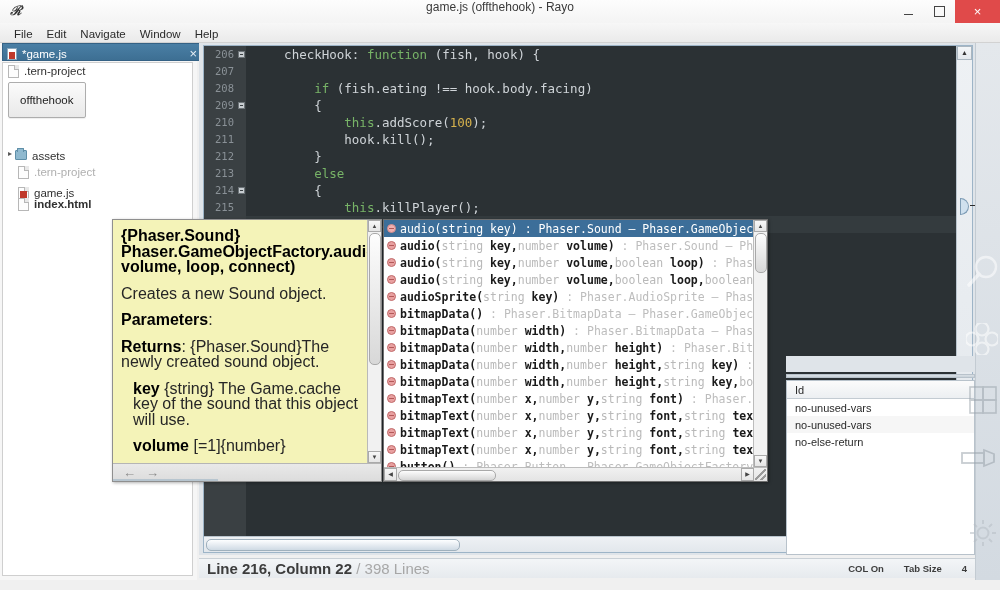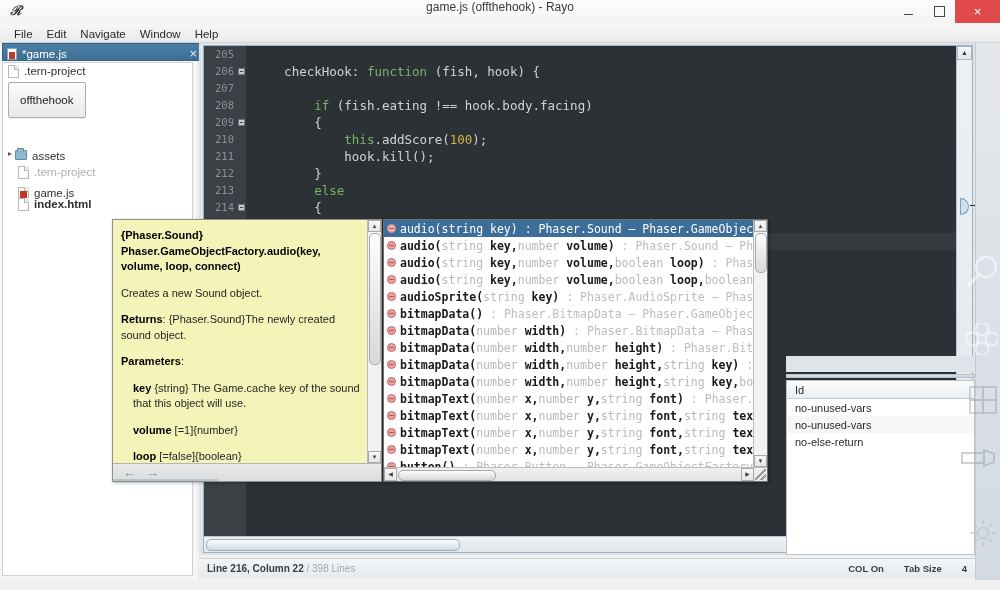--- a/index.html
+++ b/index.html
@@ -222,21 +222,21 @@
     position: absolute; left: 112px; top: 219px;
     width: 270px; height: 263px;
     background: #f4f3b8;
     border: 1px solid #8f8f8f;
     box-sizing: border-box;
     box-shadow: 1px 1px 3px rgba(0,0,0,.3);
   }
   .docbody {
     position: absolute; left: 0; top: 0; right: 13px; bottom: 18px;
     padding: 8px 8px 0 8px;
-    font-size: 11px; color: #262626; line-height: 15.5px;
+    font-size: 16px; color: #262626; line-height: 15.5px;
     overflow: hidden;
   }
   .docbody b { color: #000; }
   .docbody p { margin: 0 0 11px 0; }
   .docbody .param { margin: 0 0 11px 12px; }
   .doc-vsb {
     position: absolute; right: 0; top: 0; width: 13px; bottom: 18px;
     background: #f1f1f1; border-left: 1px solid #b9b9b9;
   }
   .doc-vsb .a {
@@ -381,21 +381,21 @@
   }
 
   
   .statusbar {
     position: absolute; left: 199px; top: 558px; width: 776px; height: 20px;
     background: linear-gradient(#f3f5f7, #e6eaee);
     border-top: 1px solid #c9d0d6;
     box-sizing: border-box;
     display: flex; align-items: center;
   }
-  .sb-left { font-size: 10px; color: #3c3c3c; margin-left: 8px; font-weight: bold; }
+  .sb-left { font-size: 15px; color: #3c3c3c; margin-left: 8px; font-weight: bold; }
   .sb-left .dim { color: #a7a7a7; font-weight: normal; }
   .sb-right { position: absolute; right: 8px; display: flex; gap: 20px; }
   .sb-right span { font-size: 9.5px; color: #3c3c3c; font-weight: bold; }
 
   
   .wm { position: absolute; opacity: .55; pointer-events: none; }
   .wm svg { display: block; }
 
   
   .ov-marker {
@@ -480,24 +480,20 @@
       <span class="doc-ico"></span>
       <span style="margin-left:5px;">index.html</span>
     </div>
   </div>
 
   <div class="editorwrap"></div>
   <div class="editor">
     <div class="gutter"></div>
     <div class="codearea" id="codearea">
         <div class="cl">
-          <span class="ln">205</span>
-          <span class="txt"></span>
-        </div>
-        <div class="cl">
           <span class="ln">206</span>
           <span class="fold"></span>
           <span class="txt"><span class="id">    checkHook: </span><span class="k">function</span><span class="id"> (fish, hook) {</span></span>
         </div>
         <div class="cl">
           <span class="ln">207</span>
           <span class="txt"></span>
         </div>
         <div class="cl">
           <span class="ln">208</span>
@@ -570,22 +566,22 @@
     <div class="prob-row">
       <span>no-else-return</span>
     </div>
   </div>
 
   <div class="docpanel">
     <div class="docbody">
       <p><b>{Phaser.Sound}</b><br>
          <b>Phaser.GameObjectFactory.audio(key, volume, loop, connect)</b></p>
       <p>Creates a new Sound object.</p>
+      <p><b>Parameters</b><span>:</span></p>
       <p><b>Returns</b><span>: </span><span>{Phaser.Sound}The newly created sound object.</span></p>
-      <p><b>Parameters</b><span>:</span></p>
       <div class="param"><b>key</b> <span>{string} The Game.cache key of the sound that this object will use.</span></div>
       <div class="param"><b>volume</b> <span>[=1]{number}</span></div>
       <div class="param"><b>loop</b> <span>[=false]{boolean}</span></div>
 
     </div>
     <div class="doc-vsb">
       <div class="a up">▲</div>
       <div class="th"></div>
       <div class="a dn">▼</div>
     </div>

